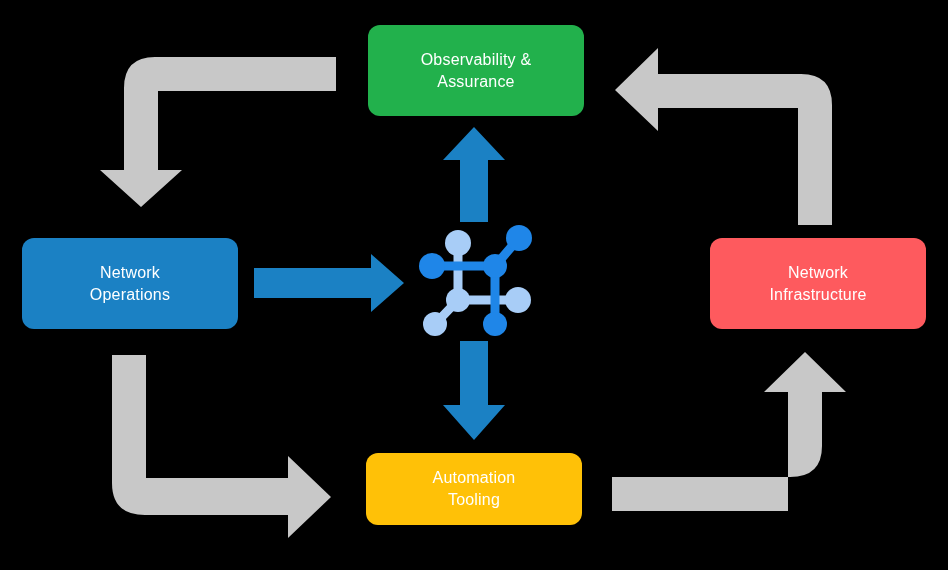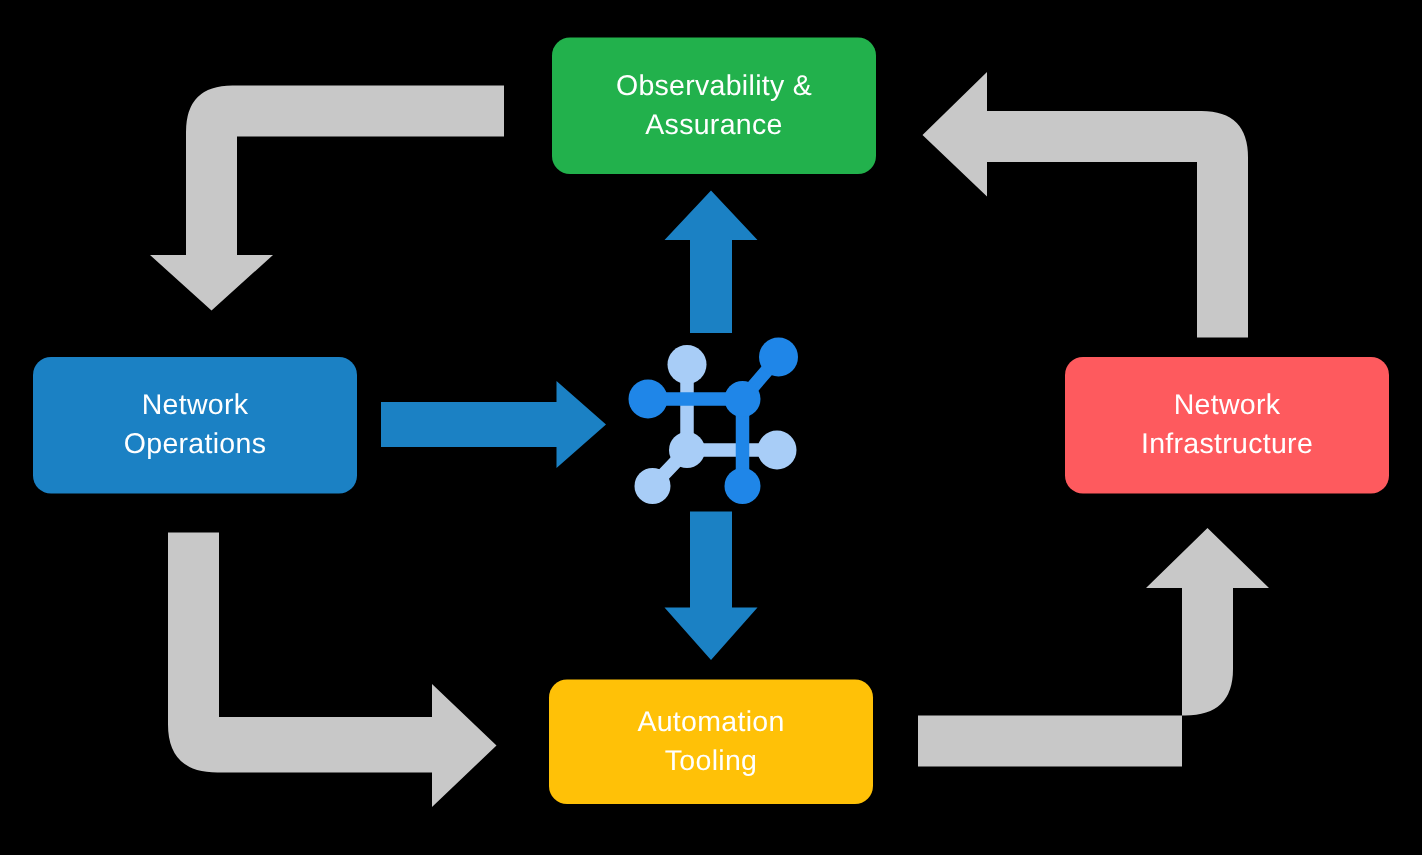--- a/index.html
+++ b/index.html
@@ -16,42 +16,42 @@
     font-family: "Liberation Sans", sans-serif;
   }
   .node-box {
     position: absolute;
     border-radius: 12px;
     display: flex;
     align-items: center;
     justify-content: center;
     text-align: center;
     color: #ffffff;
-    font-size: 19px;
+    font-size: 16px;
     line-height: 1.35;
     font-weight: 400;
     letter-spacing: 0.2px;
     box-sizing: border-box;
     padding: 4px 10px;
     white-space: pre-line;
   }
   #box-observability {
     left: 368px; top: 25px; width: 216px; height: 91px;
     background: #22b14c;
   }
   #box-network-operations {
     left: 22px; top: 238px; width: 216px; height: 91px;
     background: #1b81c4;
   }
   #box-network-infrastructure {
     left: 710px; top: 238px; width: 216px; height: 91px;
     background: #fe5a5e;
   }
   #box-automation-tooling {
-    left: 366px; top: 453px; width: 216px; height: 83px;
+    left: 366px; top: 453px; width: 216px; height: 72px;
     background: #ffc107;
   }
   .svg-layer {
     position: absolute;
     left: 0; top: 0;
     width: 948px;
     height: 570px;
     pointer-events: none;
   }
   .svg-layer > * { pointer-events: auto; }

